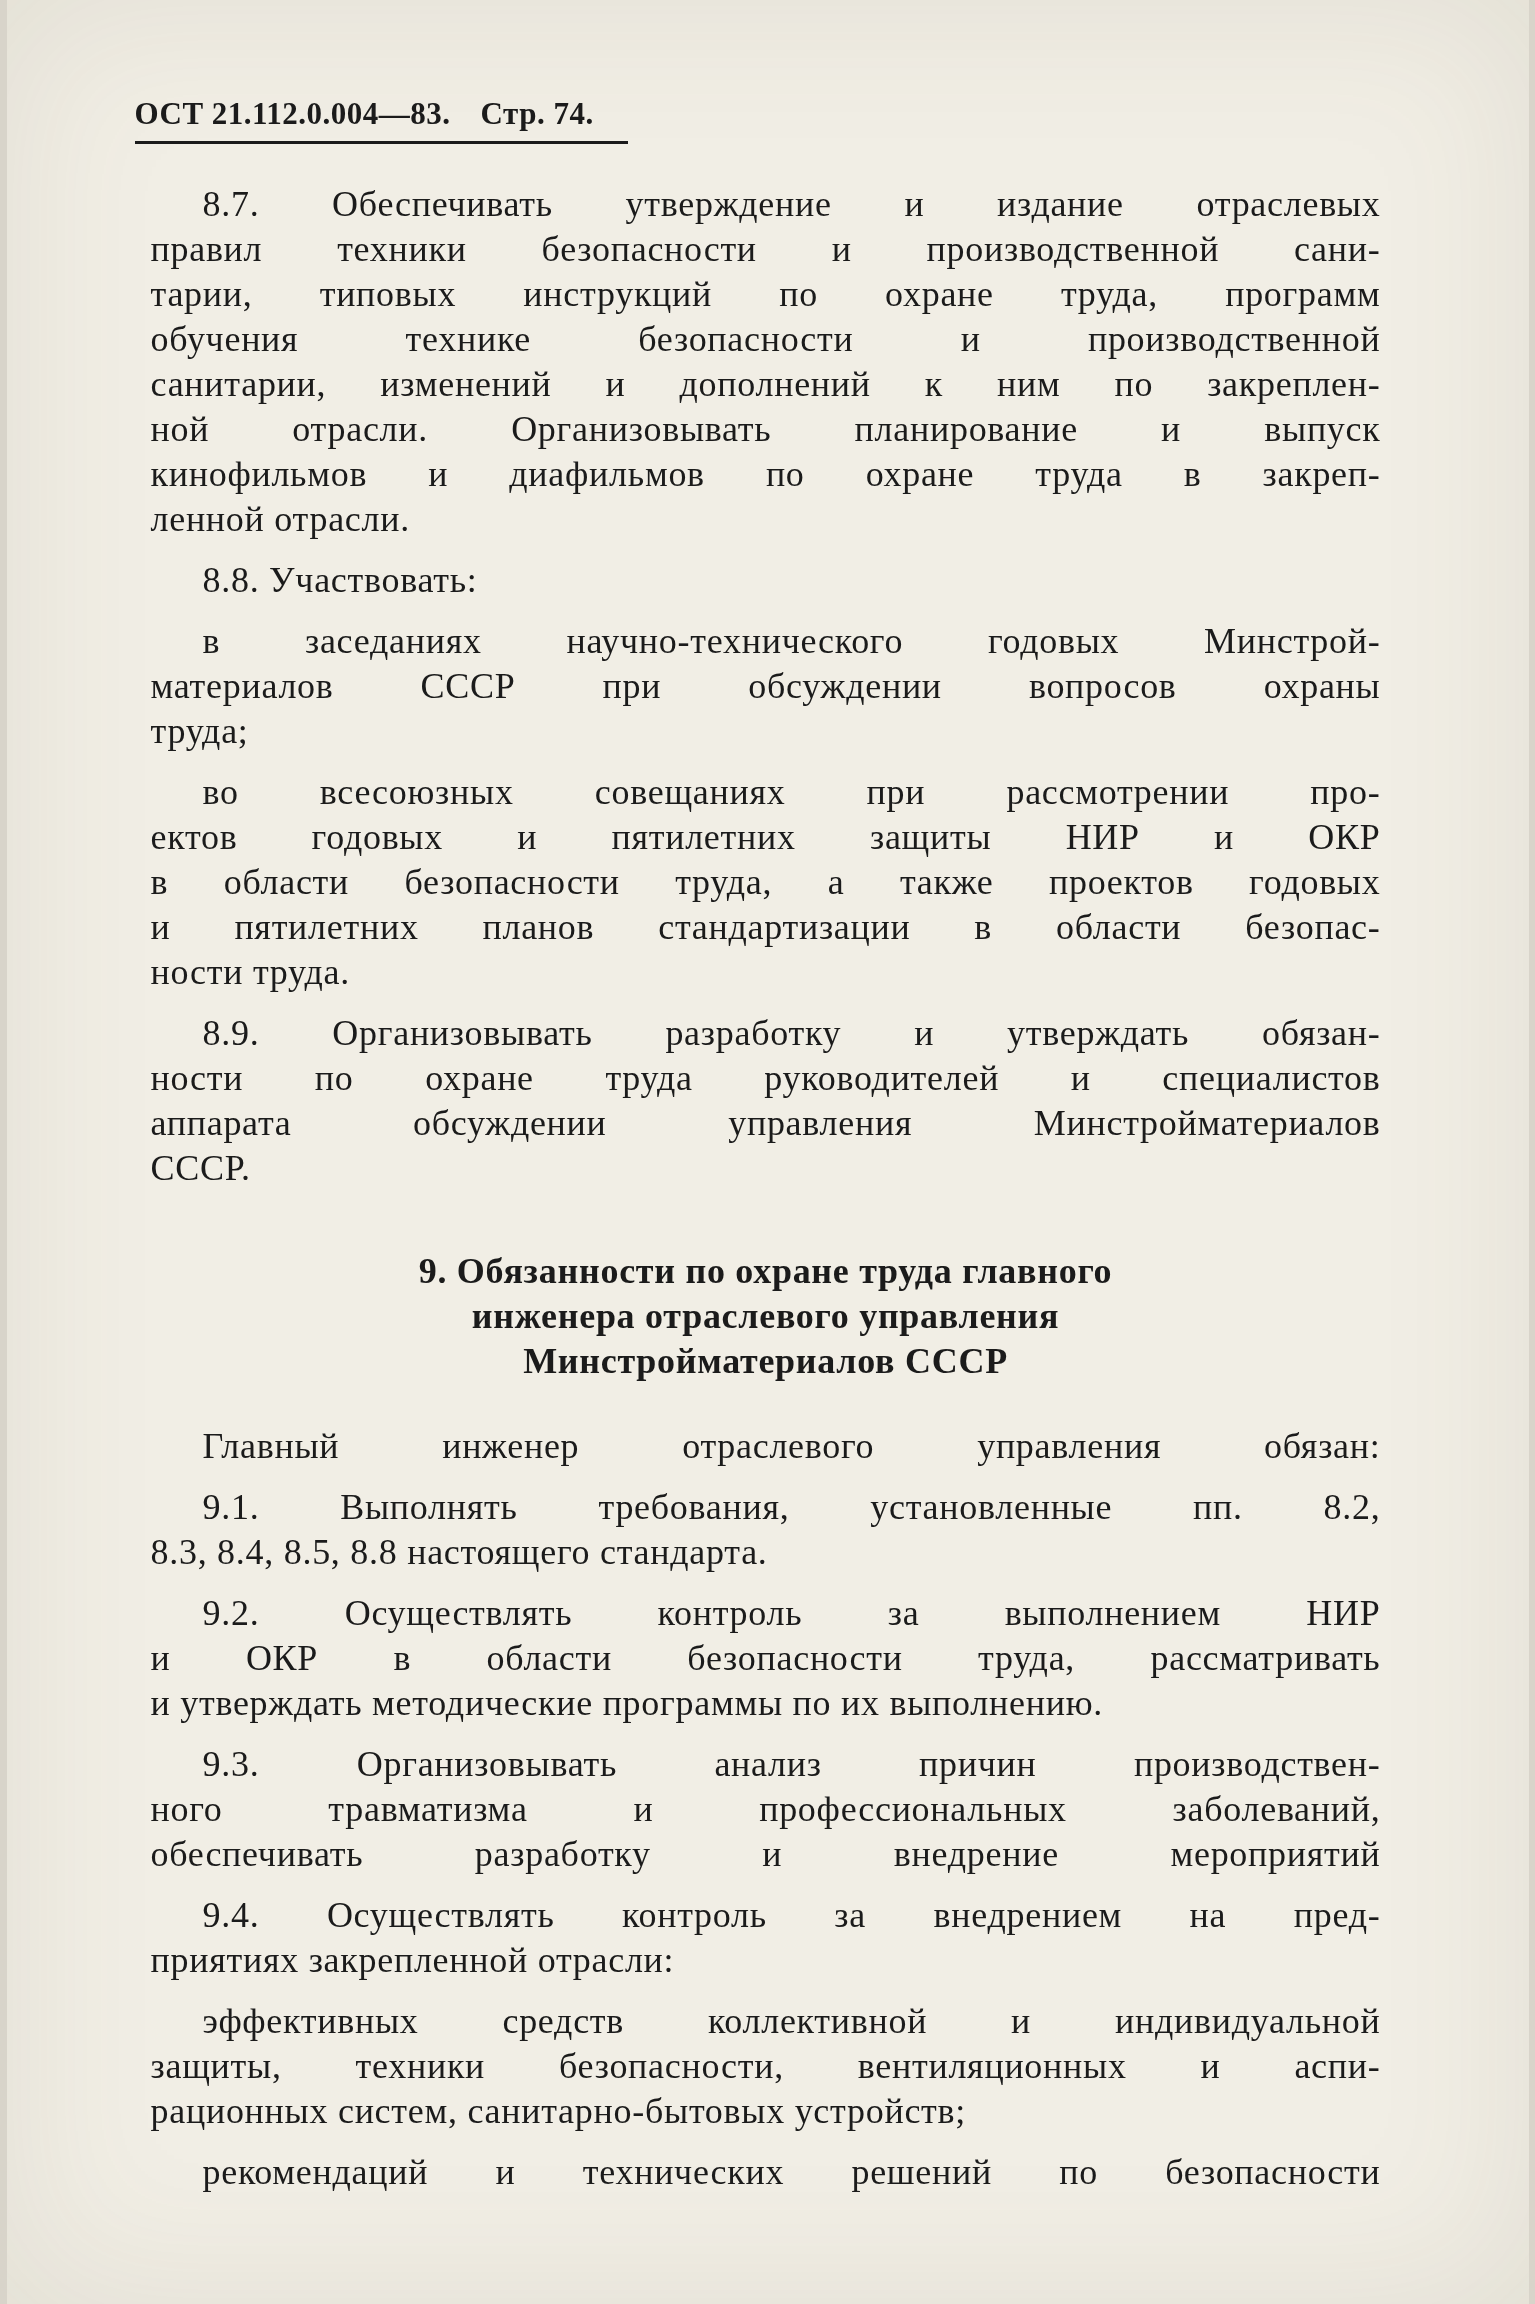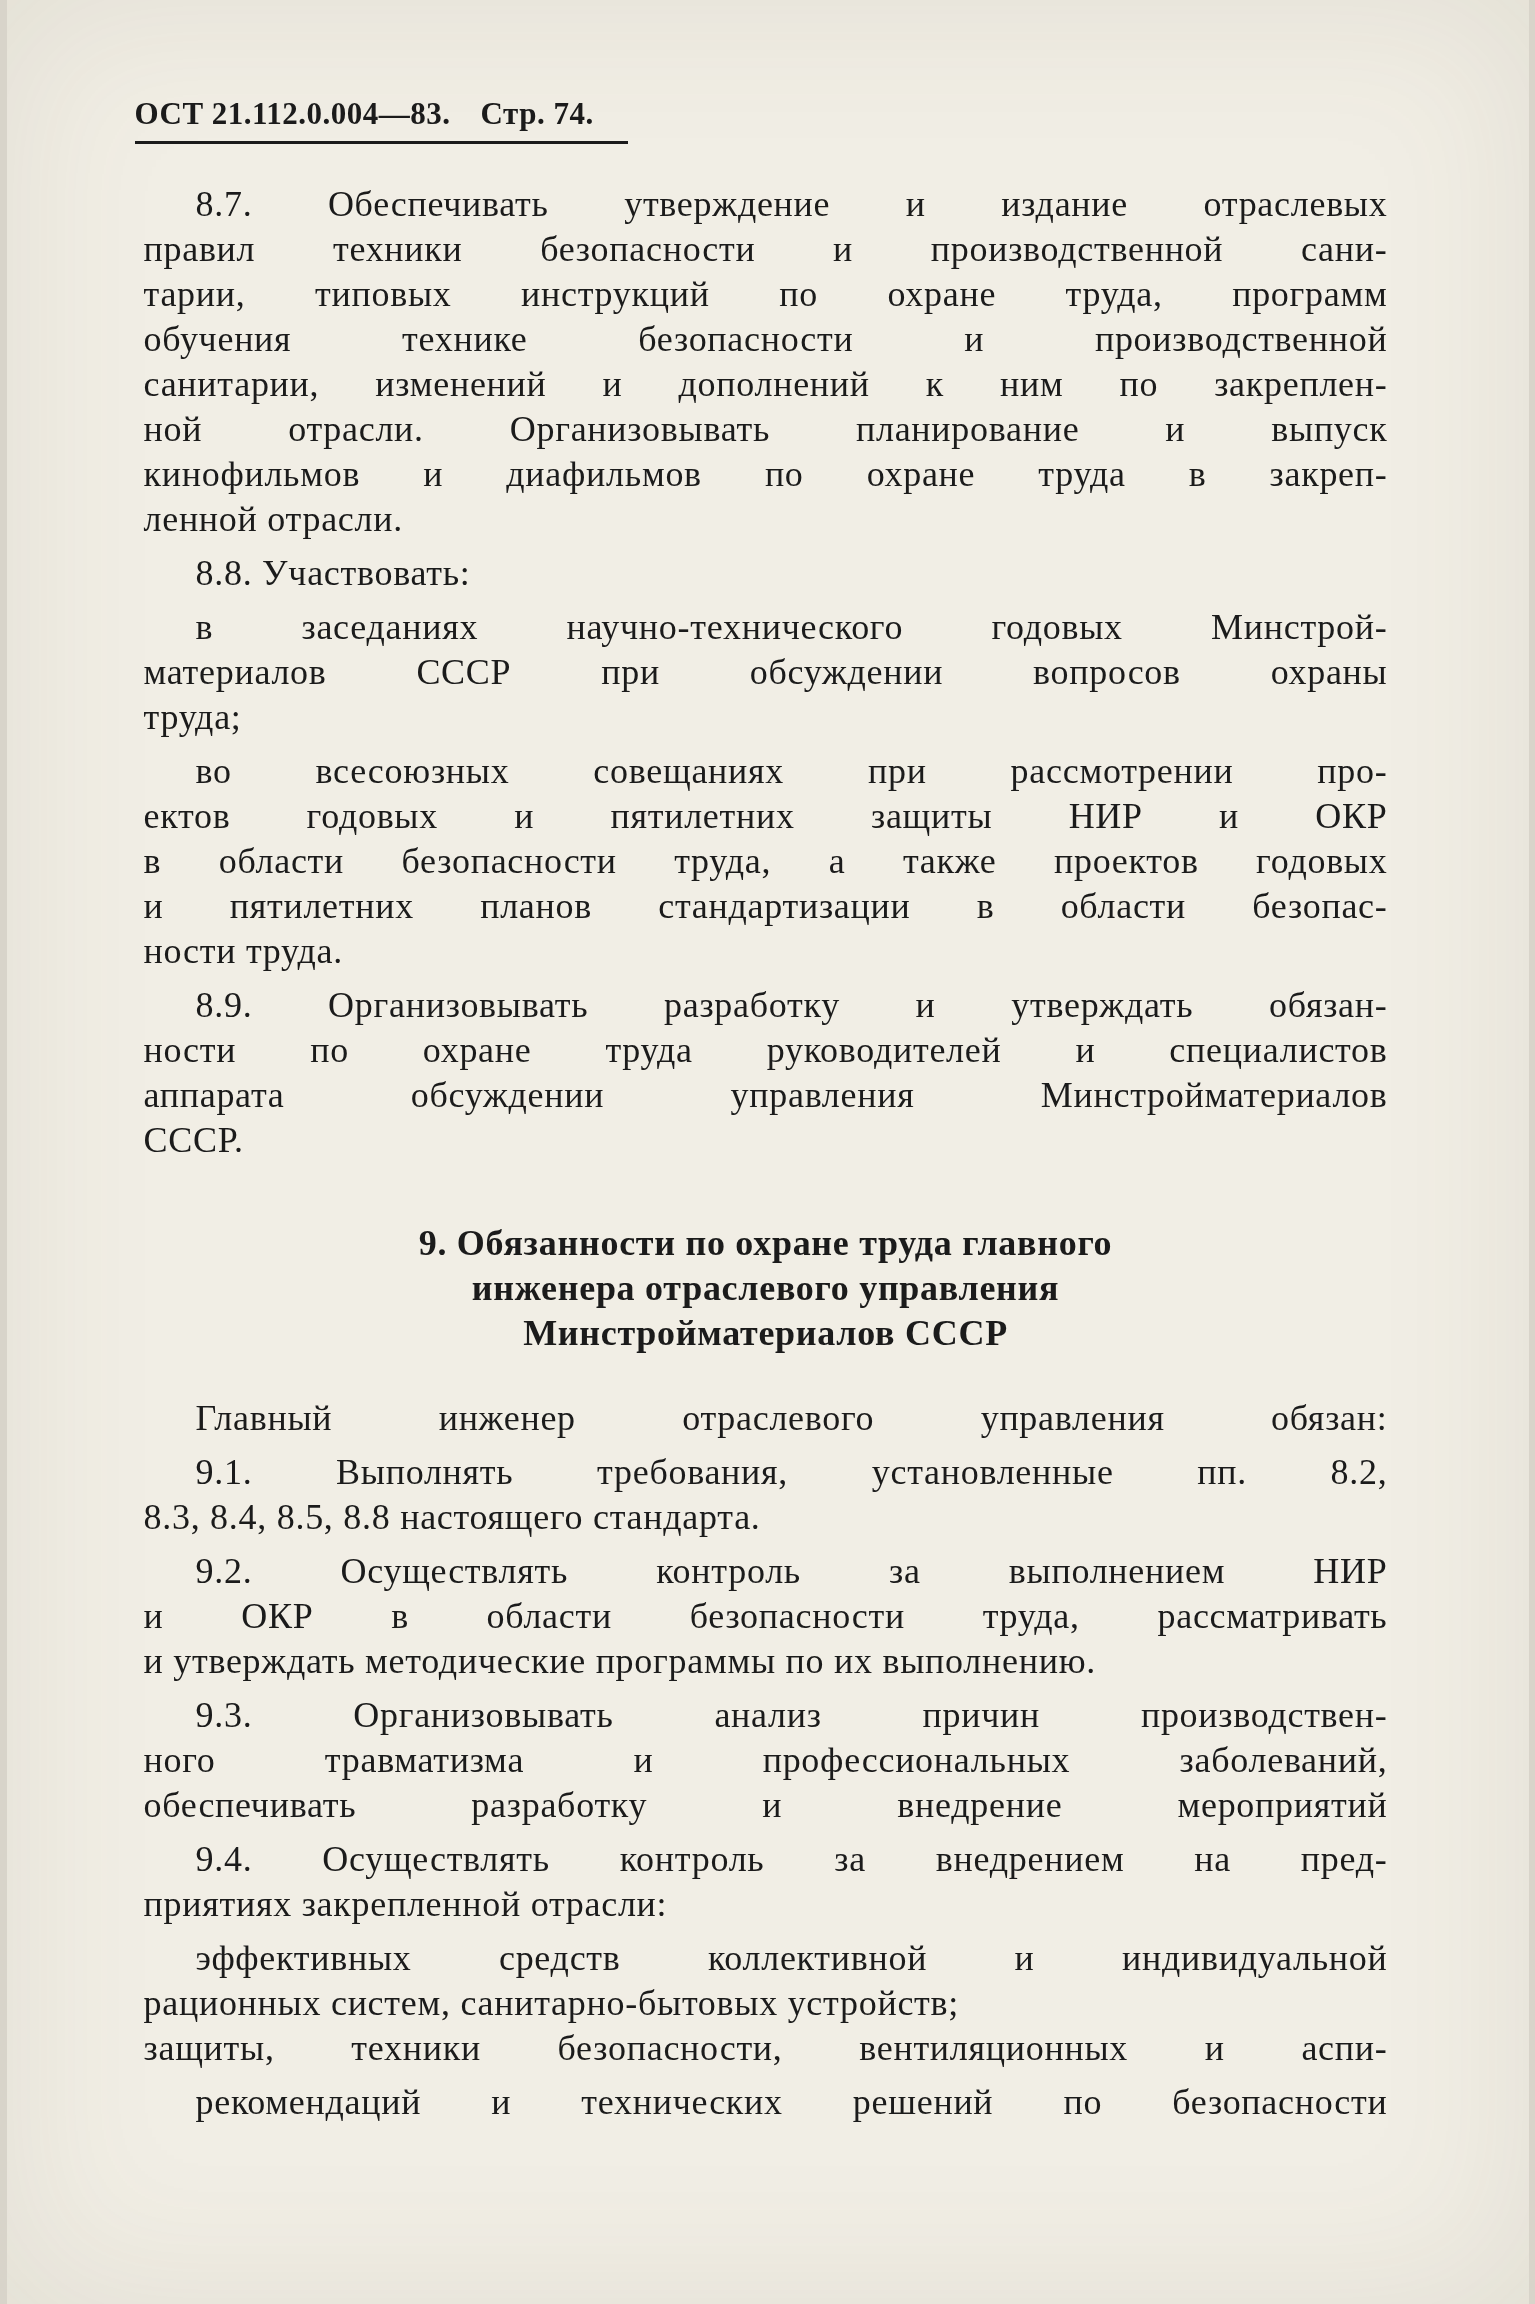--- a/index.html
+++ b/index.html
@@ -38,21 +38,21 @@
   .page-header .hdr-page {
     margin-left: 30px;
   }
   .doc-body {
     margin-top: 38px;
     font-size: 36px;
     line-height: 45px;
     letter-spacing: 0.02em;
   }
   .para-block {
-    margin: 9px;
+    margin: 16px;
   }
   .text-line {
     text-align: justify;
     text-align-last: justify;
     white-space: normal;
   }
   .text-line.first {
     text-indent: 52px;
   }
   .text-line.last {
@@ -127,21 +127,21 @@
           <div class="text-line first">9.3. Организовывать анализ причин производствен-</div>
           <div class="text-line">ного травматизма и профессиональных заболеваний,</div>
           <div class="text-line">обеспечивать разработку и внедрение мероприятий</div>
         </div>
         <div class="para-block">
           <div class="text-line first">9.4. Осуществлять контроль за внедрением на пред-</div>
           <div class="text-line last">приятиях закрепленной отрасли:</div>
         </div>
         <div class="para-block">
           <div class="text-line first">эффективных средств коллективной и индивидуальной</div>
+          <div class="text-line">защиты, техники безопасности, вентиляционных и аспи-</div>
           <div class="text-line last">рационных систем, санитарно-бытовых устройств;</div>
-          <div class="text-line">защиты, техники безопасности, вентиляционных и аспи-</div>
         </div>
         <div class="para-block">
           <div class="text-line first">рекомендаций и технических решений по безопасности</div>
         </div>
       </div>
   </div>
 </div>
 
 </body></html>

